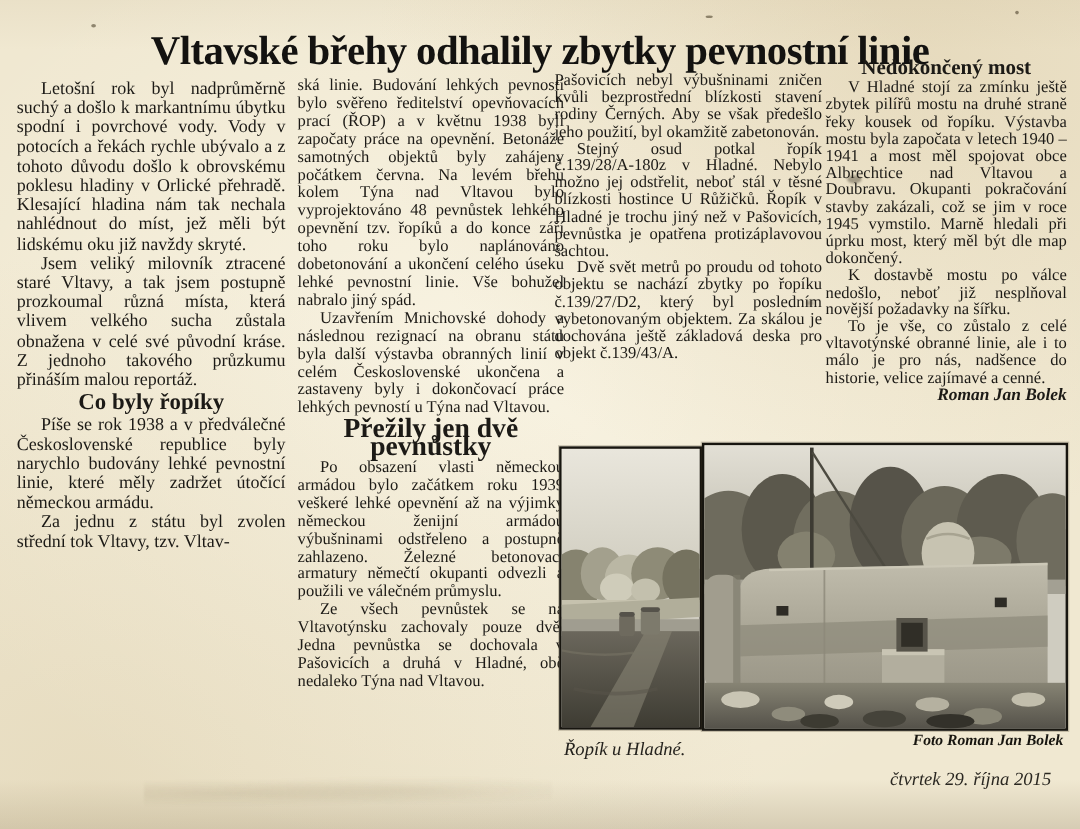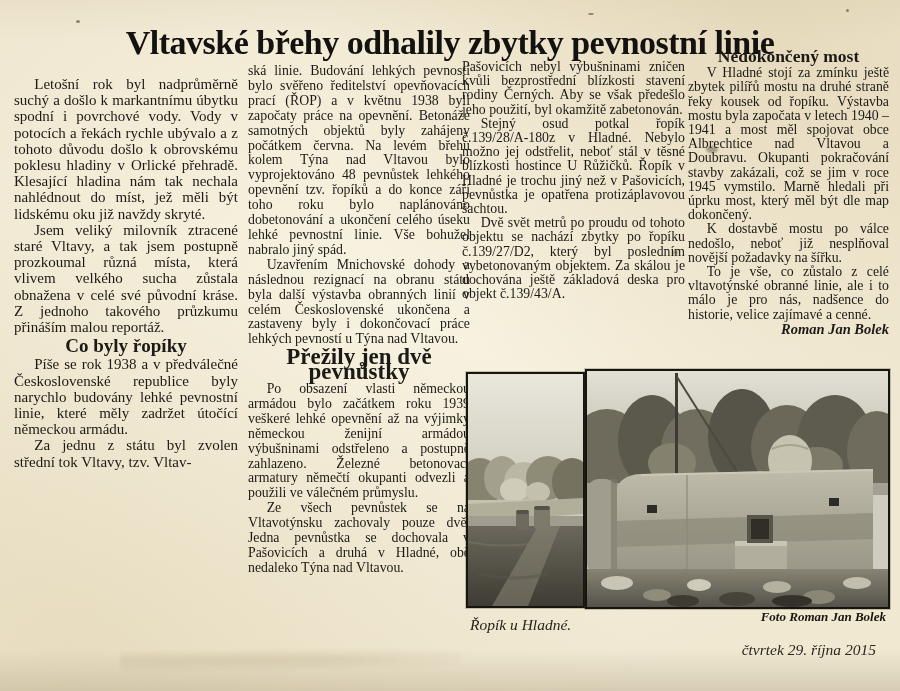--- a/index.html
+++ b/index.html
@@ -16,21 +16,21 @@
   }
   .headline{
     position:absolute; left:0; top:24px; width:100%; margin:0;
     text-align:center; font-size:34px; font-weight:700; letter-spacing:-.5px;
     color:#131210;
   }
   .col{position:absolute; text-align:justify;}
   .col p{margin:0; text-indent:1.35em;}
   .col p.noindent{text-indent:0;}
   .col h2{margin:3px 0 2px 0; text-align:center; font-weight:700; text-indent:0;}
-  .col1{left:14px;  top:66px; width:224px; font-size:15px;  line-height:16.2px;margin-top:10px;}
+  .col1{left:14px;  top:66px; width:224px; font-size:15px;  line-height:16.2px;}
   .col1 h2{font-size:19px;}
   .col2{left:248px; top:64px; width:222px; font-size:13.8px; line-height:14.9px;}
   .col2 h2{font-size:23px;}
   .col3{left:462px; top:60px; width:223px; font-size:13.8px; line-height:14.2px;}
   .col4{left:688px; top:46px; width:201px; font-size:13.8px; line-height:14.2px;}
   .col4 h2{font-size:17.5px; margin-bottom:3px;}
   .sigline{text-align:right; font-weight:700; font-style:italic; text-indent:0; font-size:14.5px;}
   .photo{position:absolute; border:2px solid #17150f; background:#cfccc0; box-shadow:0 0 0 1px rgba(60,50,30,.25);}
   .photo svg{display:block;}
   .photo-left{left:466px; top:372px; width:115px; height:232px;}

